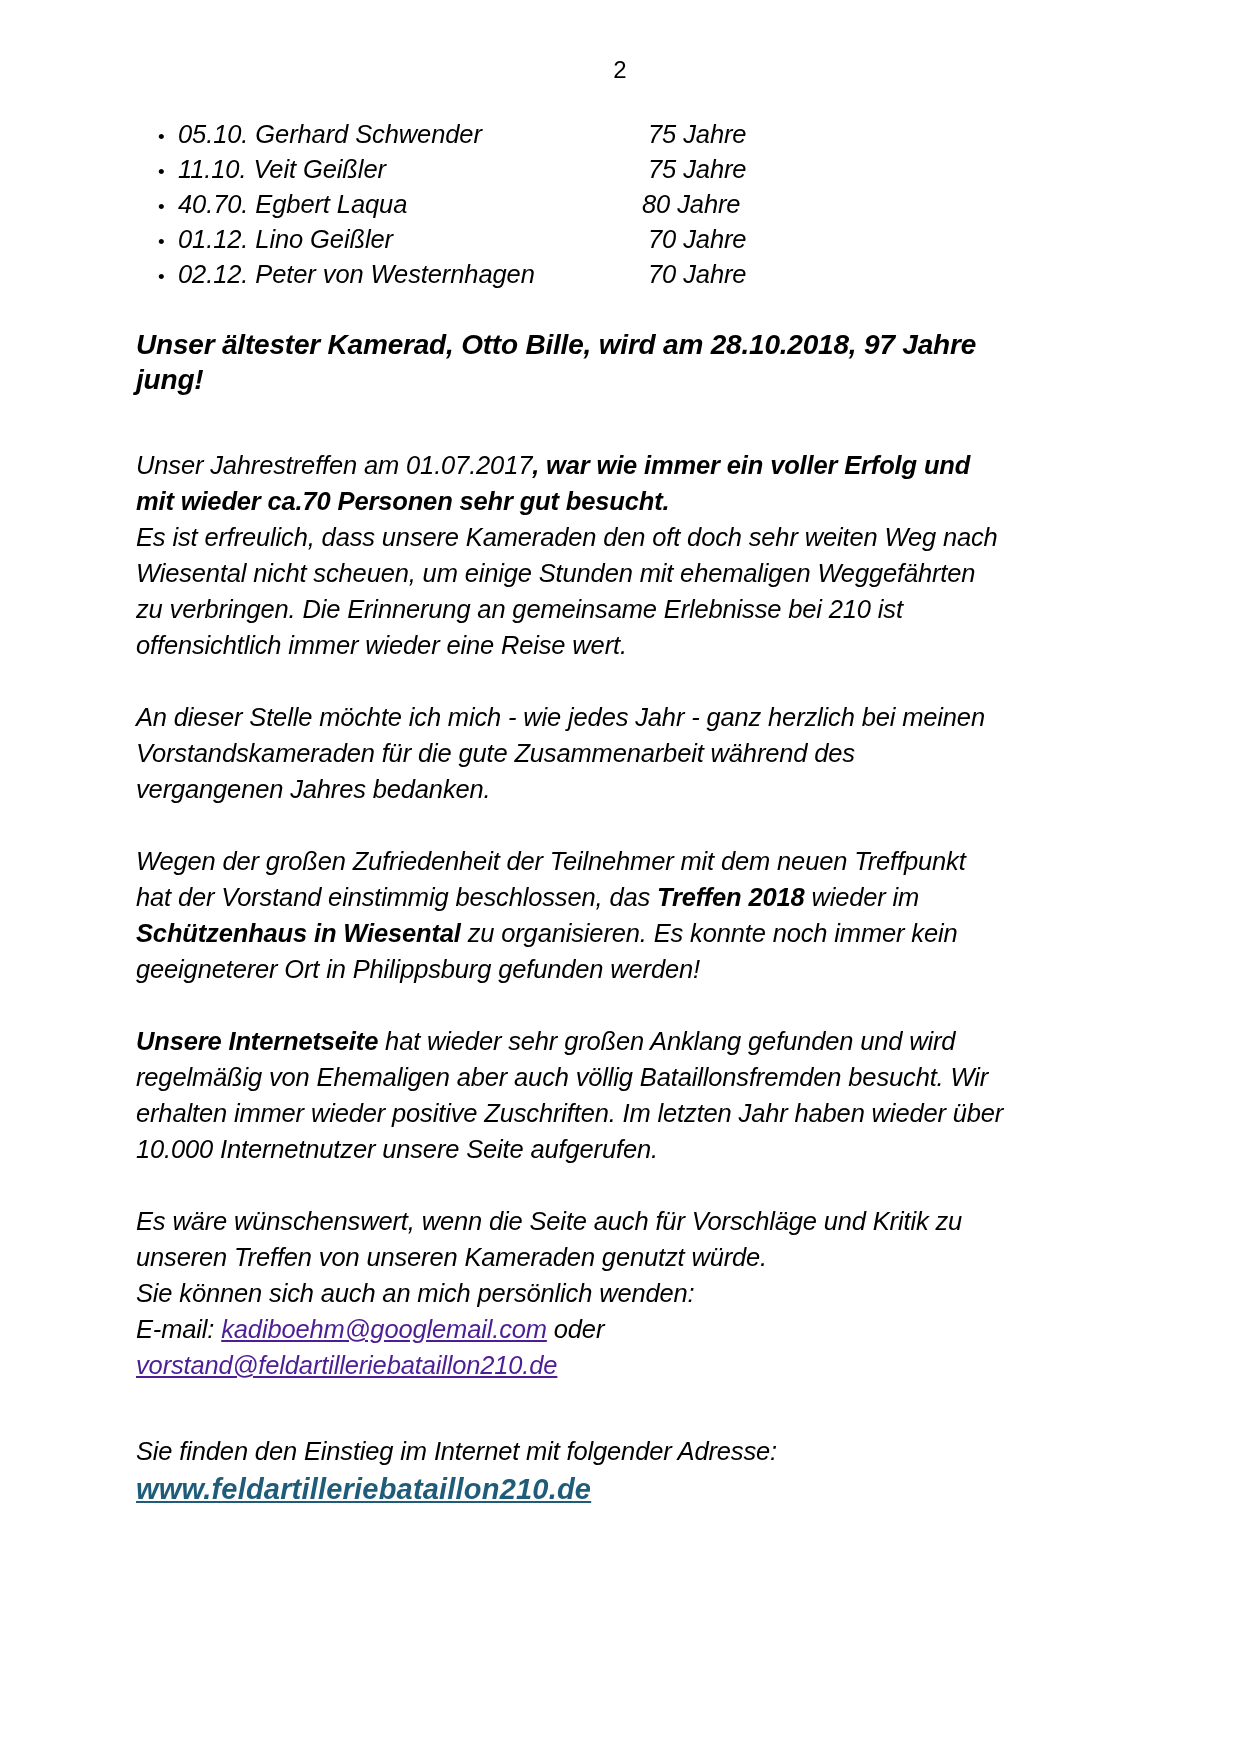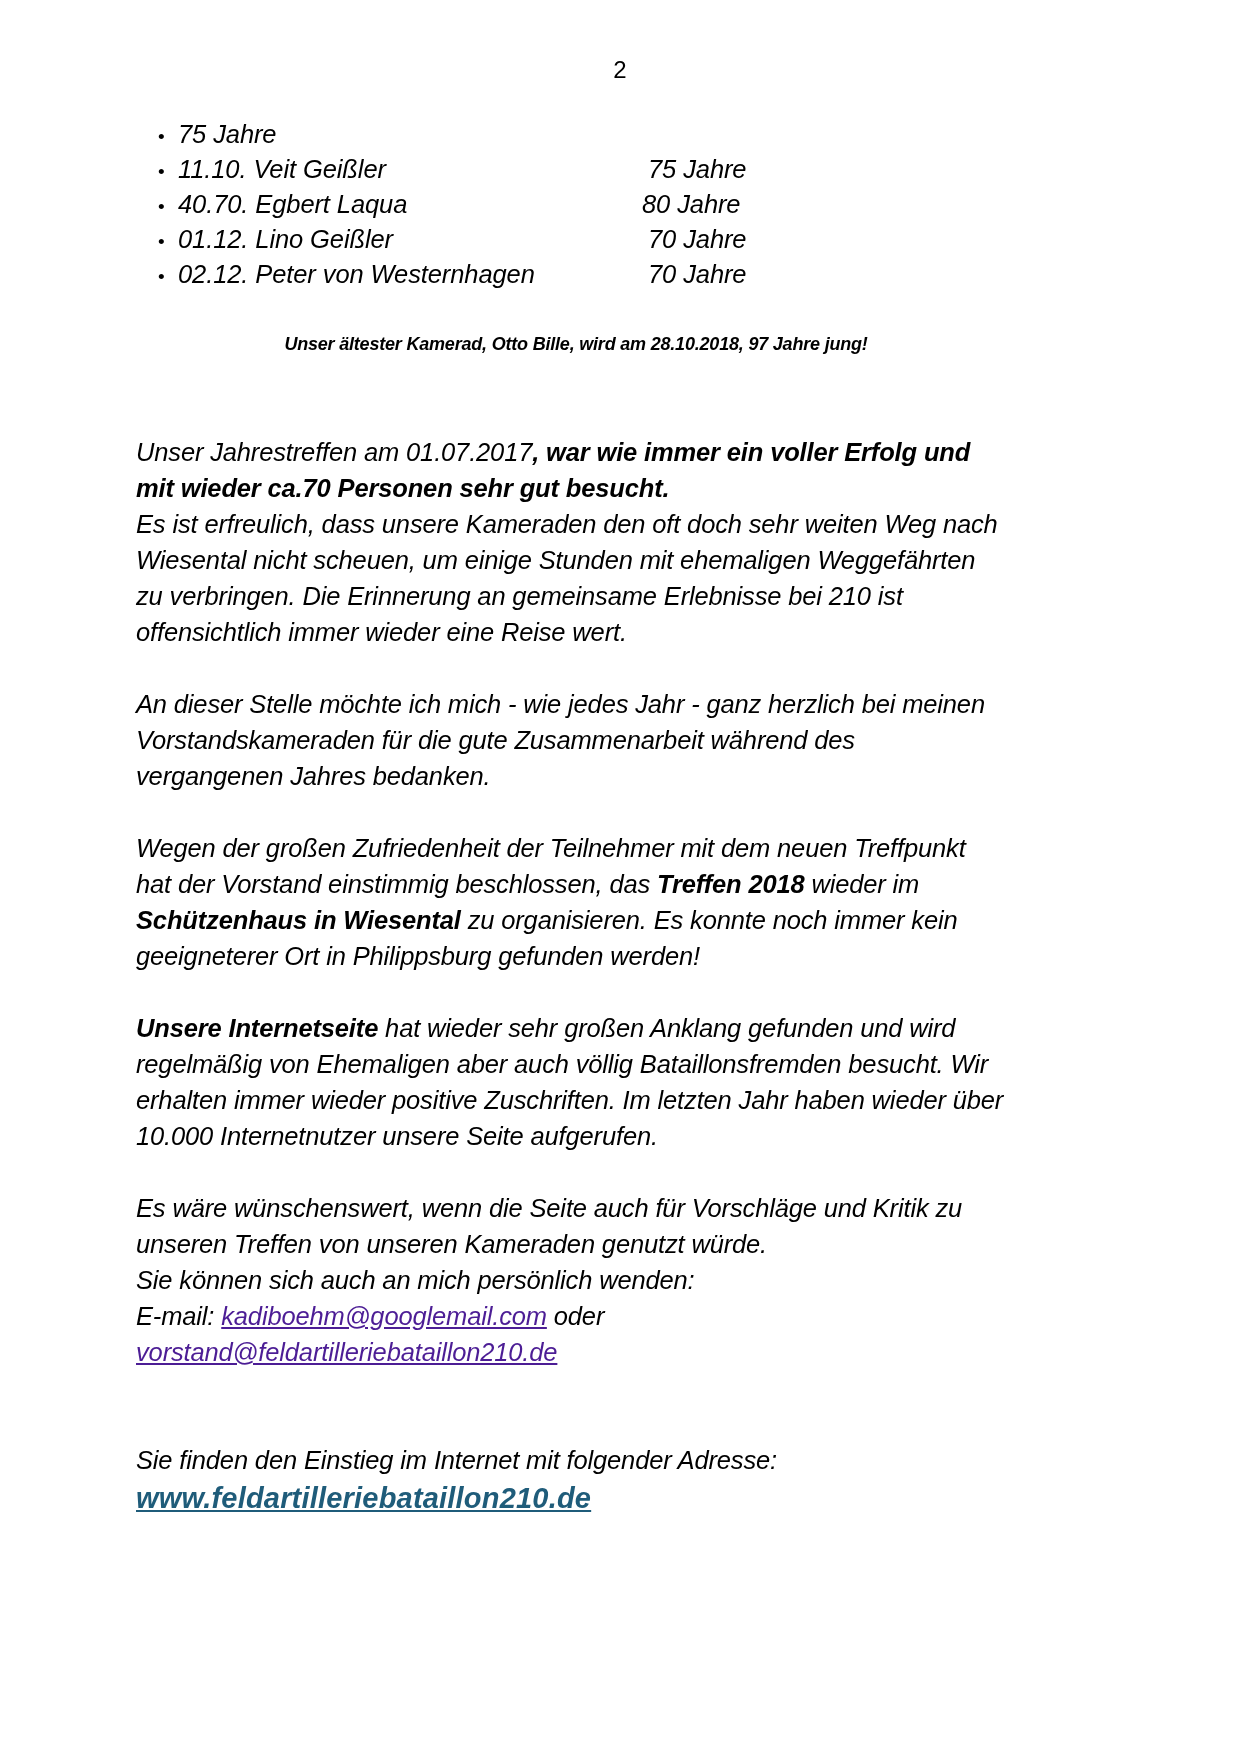--- a/index.html
+++ b/index.html
@@ -73,37 +73,36 @@
   }
   .bday-age.shift {
     margin-left: -6px;
   }
 
   
   .lead-heading {
     margin-top: 34px;
     font-style: italic;
     font-weight: bold;
-    font-size: 18px;
+    font-size: 28px;
     line-height: 35px;
     letter-spacing: -0.2px;
     width: 880px;
-    text-align: center;
   }
 
   
   .para {
     font-style: italic;
     font-size: 25.5px;
     line-height: 36px;
     letter-spacing: -0.15px;
     margin: 0;
     width: 870px;
   }
-  .para.gap-xl { margin-top: 72px; }
+  .para.gap-xl { margin-top: 50px; }
   .para.gap-l  { margin-top: 36px; }
   .para.gap-s  { margin-top: 0px; }
   .para b {
     font-weight: bold;
   }
 
   a.maillink {
     color: #4c1d95;
     text-decoration: underline;
     font-style: italic;
@@ -126,20 +125,21 @@
 
 <div class="page">
 
   <div class="page-number">2</div>
 
   <div class="content">
 
     <ul class="bday-list">
       <li class="bday-item">
         <span class="bullet">•</span>
+        <span class="bday-name"><span>05.10.</span>&nbsp;<span>Gerhard Schwender</span></span>
         <span class="bday-age">75 Jahre</span>
       </li>
       <li class="bday-item">
         <span class="bullet">•</span>
         <span class="bday-name"><span>11.10.</span>&nbsp;<span>Veit Geißler</span></span>
         <span class="bday-age">75 Jahre</span>
       </li>
       <li class="bday-item">
         <span class="bullet">•</span>
         <span class="bday-name"><span>40.70.</span>&nbsp;<span>Egbert Laqua</span></span>

